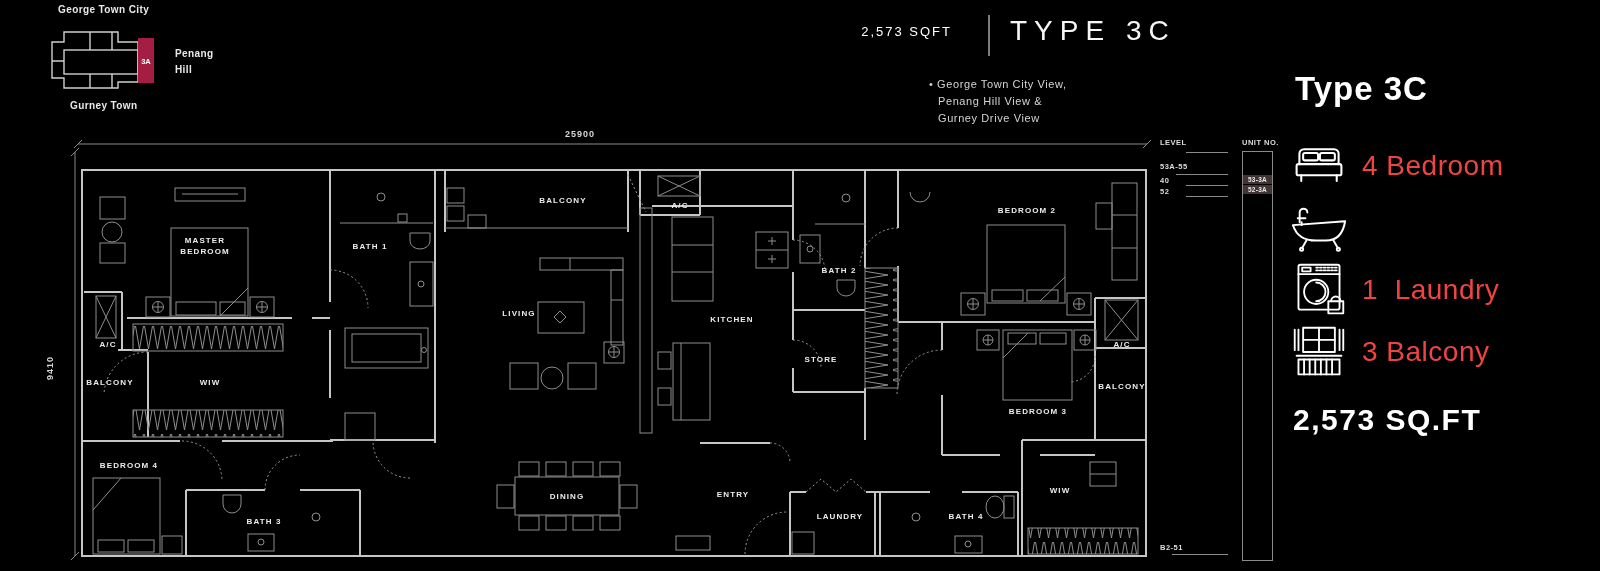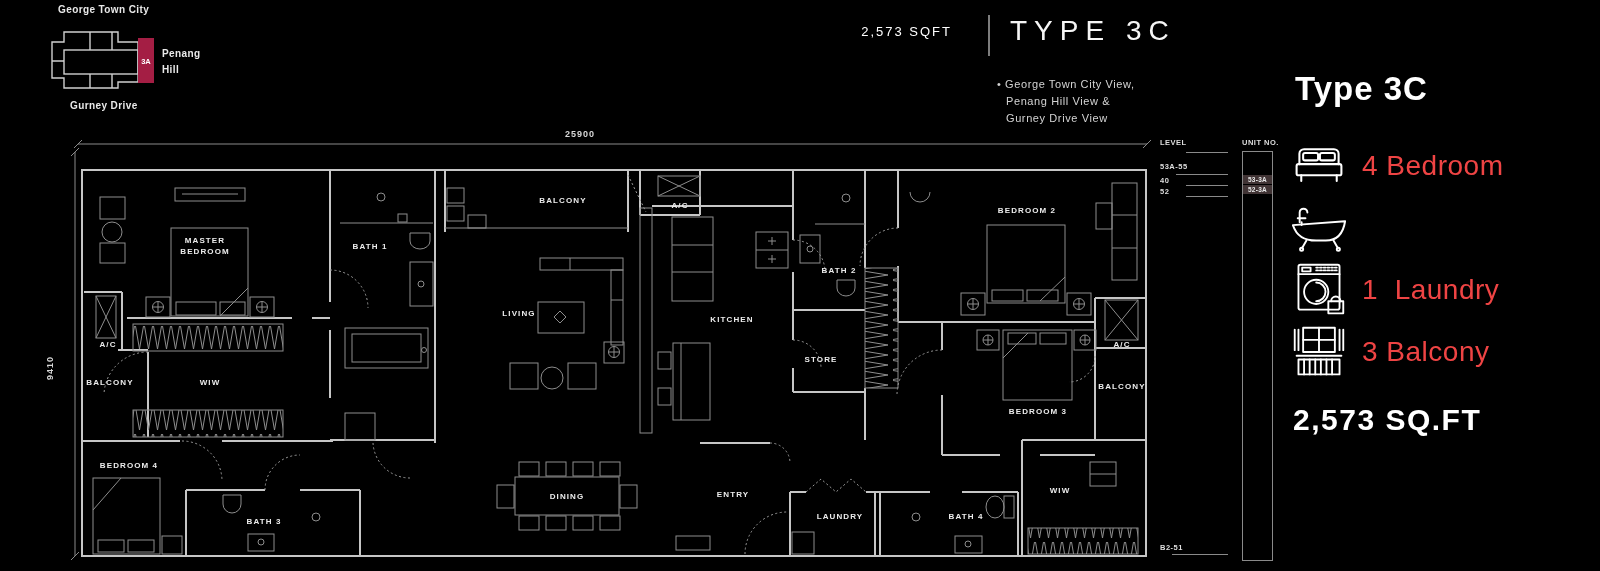--- a/index.html
+++ b/index.html
@@ -9,21 +9,21 @@
 
   
   .kp-label{position:absolute;font-size:10px;font-weight:700;letter-spacing:.4px;color:#e9e9e9;}
 
   
   .hdr-sqft{position:absolute;left:828px;top:24px;width:124px;text-align:right;
             font-size:13px;letter-spacing:2px;color:#ffffff;font-weight:400;}
   .hdr-div{position:absolute;left:988px;top:15px;width:2px;height:41px;background:#7d7d7d;}
   .hdr-type{position:absolute;left:1010px;top:15px;font-size:28px;letter-spacing:7px;
             color:#f5f5f5;font-weight:400;}
-  .views{position:absolute;left:997px;top:76px;font-size:11px;line-height:17px;
+  .views{position:absolute;left:929px;top:76px;font-size:11px;line-height:17px;
          letter-spacing:.6px;color:#d4d4d4;}
   .views .ind{padding-left:9px;}
 
   
   .ltable{position:absolute;left:1160px;top:128px;width:120px;height:440px;font-weight:700;}
   .lt-txt{position:absolute;font-size:7.5px;letter-spacing:.5px;color:#dedede;}
   .lt-right{left:0;width:68px;text-align:left;}
   .lt-line{position:absolute;height:1px;background:#8a8a8a;}
   .lt-col{position:absolute;left:82px;top:23px;width:29px;height:408px;border:1px solid #8a8a8a;}
   .lt-cell{position:absolute;left:83px;width:29px;height:9px;background:#413435;
@@ -52,25 +52,25 @@
     <div class="kp-label" style="left:58px;top:4px">George Town City</div>
     <svg class="abs" style="left:44px;top:24px" width="115" height="70" viewBox="0 0 115 70">
       <g fill="none" stroke="#cfcfcf" stroke-width="1.4">
         <path d="M8,18 L20,18 L20,8 L74,8 L74,18 L94,18 L94,58 L74,58 L74,64 L20,64 L20,54 L8,54 Z"></path>
         <rect x="20" y="26" width="74" height="24"></rect>
         <path d="M46,8 V26 M46,50 V64 M68,8 V26 M68,50 V64 M20,37 H8"></path>
       </g>
       <rect x="94" y="14" width="16" height="45" fill="#a41e44"></rect>
       <text x="102" y="40" text-anchor="middle" font-size="7.5" font-weight="700" fill="#fff">3A</text>
     </svg>
-    <div class="kp-label" style="left:162px;top:46px;line-height:16px">
+    <div class="kp-label" style="left:175px;top:46px;line-height:16px">
       <div>Penang</div>
       <div>Hill</div>
     </div>
-    <div class="kp-label" style="left:70px;top:100px">Gurney Drive</div>
+    <div class="kp-label" style="left:70px;top:100px">Gurney Town</div>
   </div>
 
   <div class="hdr-sqft">2,573 SQFT</div>
   <div class="hdr-div"></div>
   <div class="hdr-type">TYPE 3C</div>
   <div class="views">
     <div>• George Town City View,</div>
     <div class="ind">Penang Hill View &amp;</div>
     <div class="ind">Gurney Drive View</div>
   </div>

